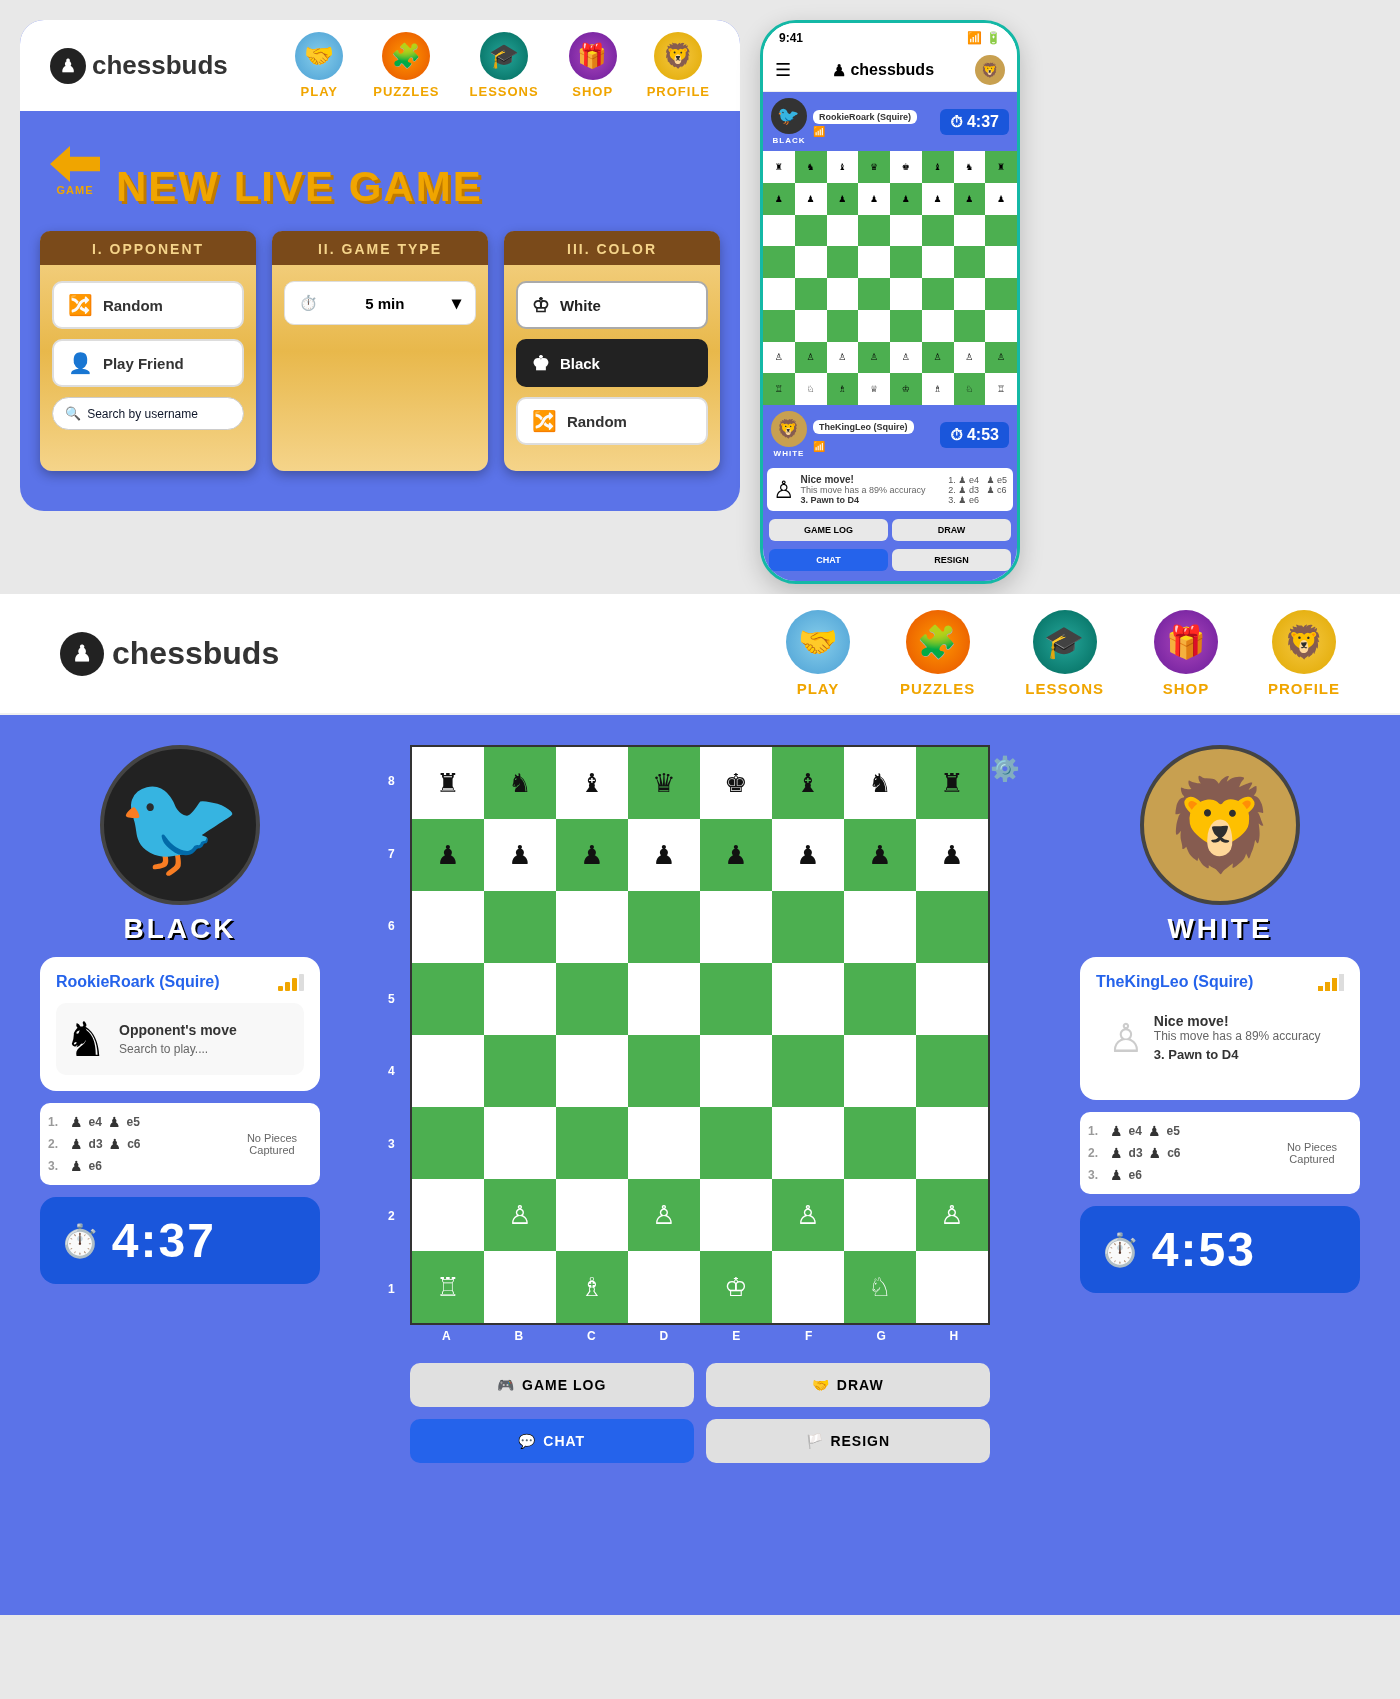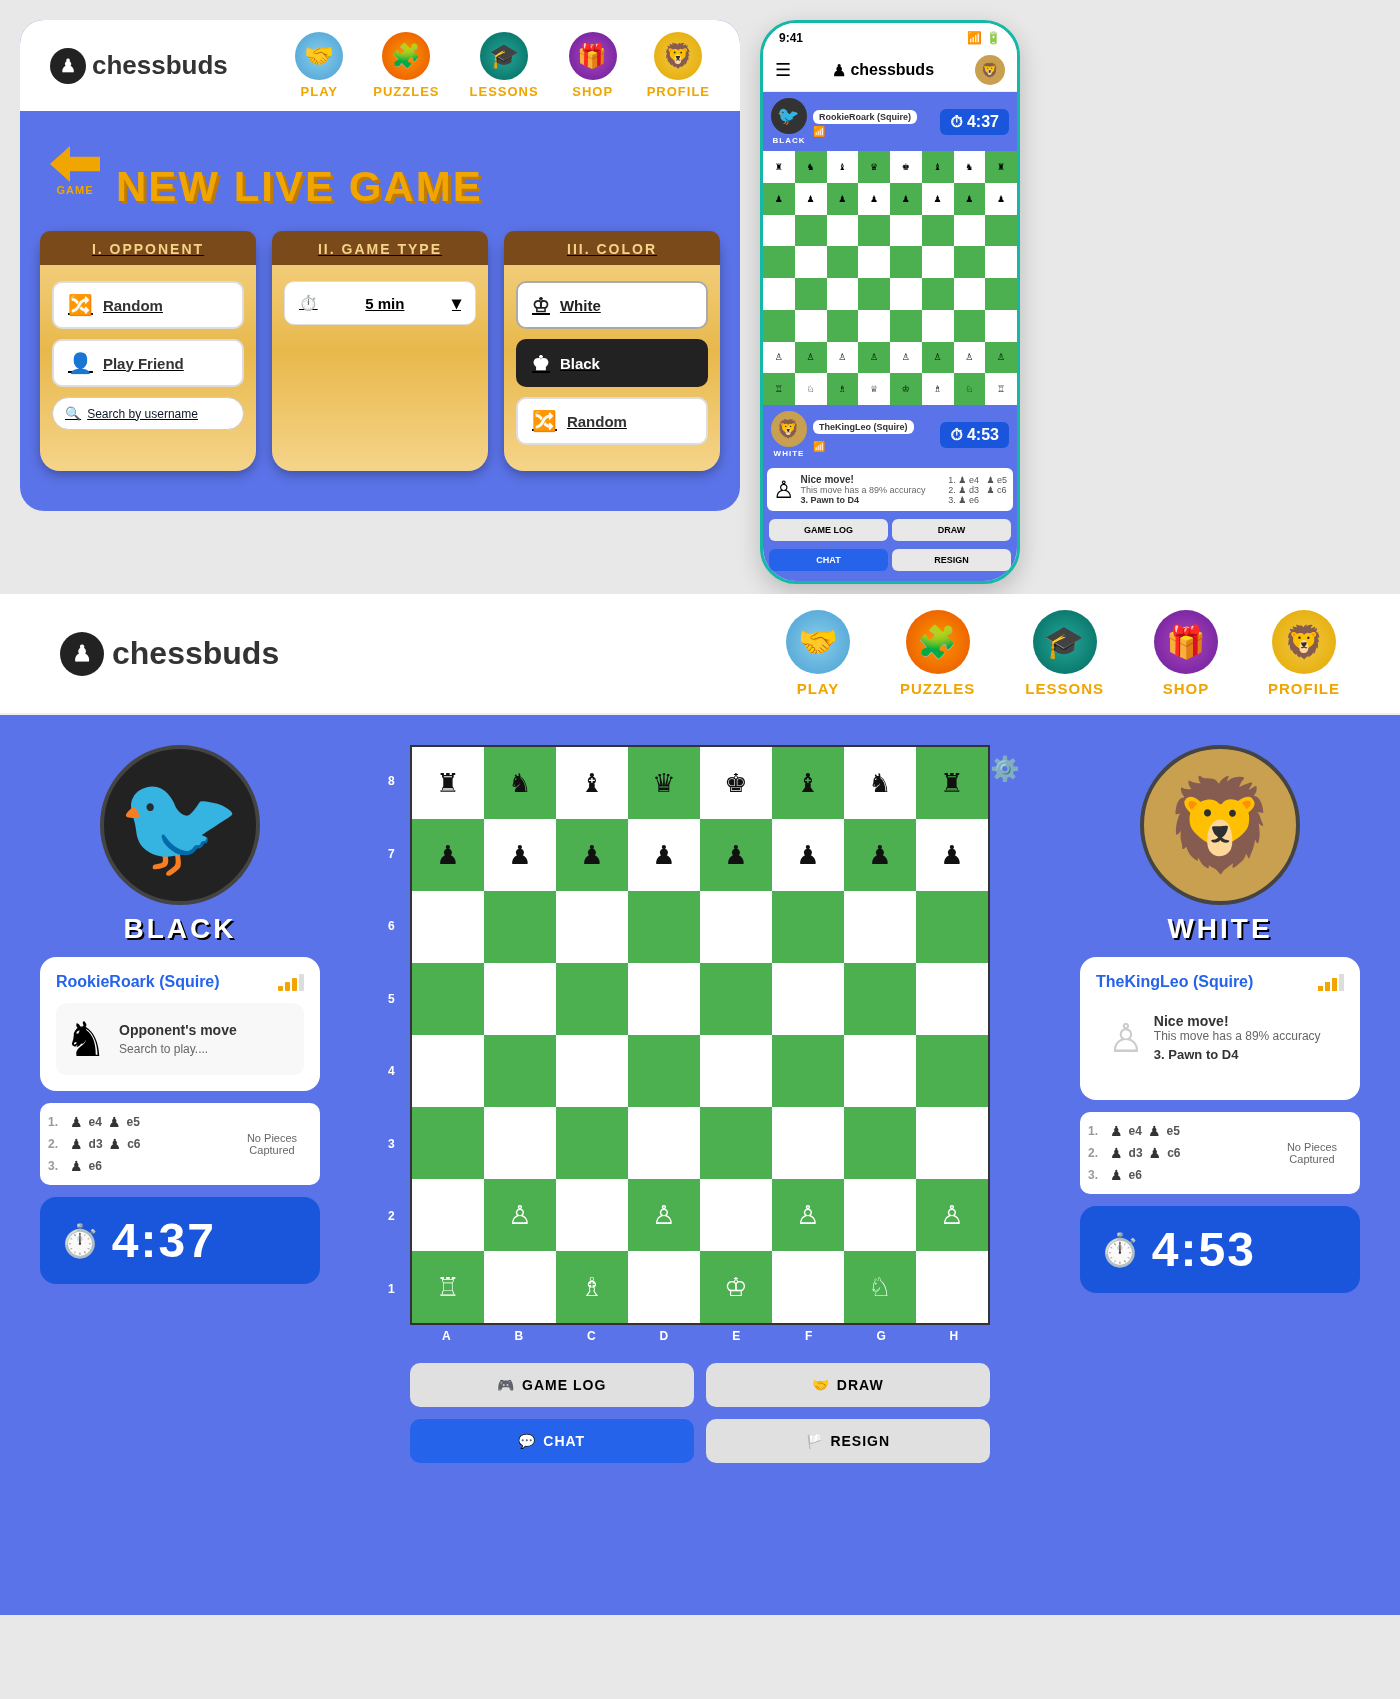--- a/index.html
+++ b/index.html
@@ -140,26 +140,25 @@
 
     .sections-row {
       display: flex;
       gap: 16px;
       padding: 10px 20px;
       justify-content: center;
     }
 
     .scroll-section {
       background: linear-gradient(180deg, #f5d48a 0%, #e8b84b 50%, #f5d48a 100%);
-      border-radius: 20px;
+      border-radius: 12px;
       padding: 0;
       flex: 1;
       position: relative;
       box-shadow: 0 4px 12px rgba(0,0,0,0.3);
-      text-decoration: underline;
     }
 
     .scroll-header {
       background: #7a4a1a;
       color: #f5d48a;
       text-align: center;
       padding: 10px 8px 8px;
       font-size: 14px;
       font-weight: 900;
       letter-spacing: 2px;

